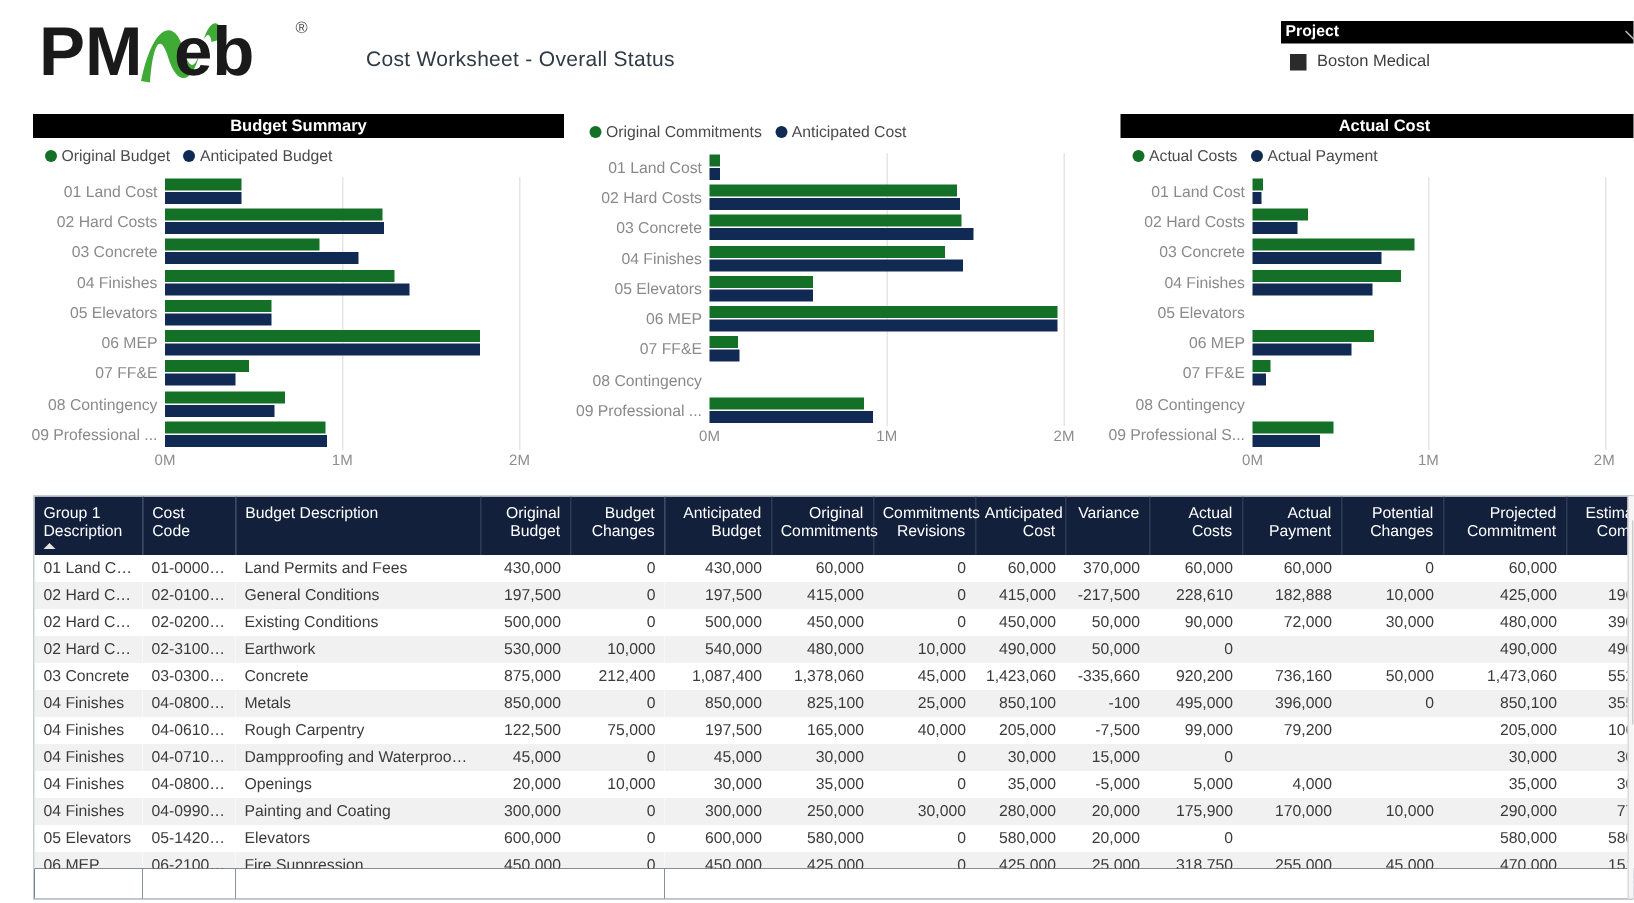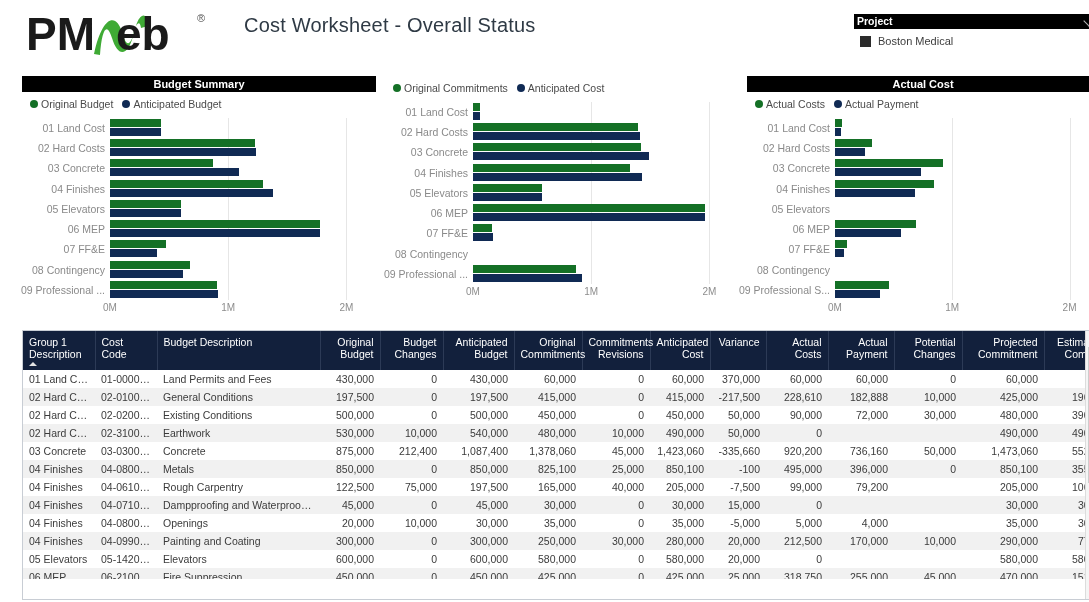--- a/index.html
+++ b/index.html
@@ -10,22 +10,22 @@
     font-size:11px;color:#333;
     overflow:hidden;
   }
   .page{position:relative;width:1089px;height:602px;margin-left:16px;}
 
   
   .header{position:absolute;left:0;top:0;width:1089px;height:74px;}
   .logo{position:absolute;left:8px;top:6px;width:200px;height:60px;}
   .logo svg{display:block;}
   .report-title{
-    position:absolute;left:228px;top:14px;
-    font-size:20px;color:#2f3a45;letter-spacing:.2px;white-space:nowrap;
+    position:absolute;left:228px;top:31px;
+    font-size:14px;color:#2f3a45;letter-spacing:.2px;white-space:nowrap;
   }
   .slicer{position:absolute;left:838px;top:14px;width:243px;}
   .slicer-head{
     position:relative;background:#000;color:#fff;height:15px;
     font-size:10.5px;font-weight:bold;padding:1px 8px 1px 3px;
     box-sizing:border-box;line-height:13px;
   }
   .slicer-caret{
     position:absolute;right:4px;top:3px;width:7px;height:7px;
     border-right:1px solid #b9b9b9;border-bottom:1px solid #b9b9b9;
@@ -551,21 +551,21 @@
               <td>04 Finishes</td>
               <td>04-099000</td>
               <td>Painting and Coating</td>
               <td class="num">300,000</td>
               <td class="num">0</td>
               <td class="num">300,000</td>
               <td class="num">250,000</td>
               <td class="num">30,000</td>
               <td class="num">280,000</td>
               <td class="num">20,000</td>
-              <td class="num">212,500</td>
+              <td class="num">175,900</td>
               <td class="num">170,000</td>
               <td class="num">10,000</td>
               <td class="num">290,000</td>
               <td class="num">77,500</td>
             </tr>
             <tr>
               <td>05 Elevators</td>
               <td>05-142000</td>
               <td>Elevators</td>
               <td class="num">600,000</td>

